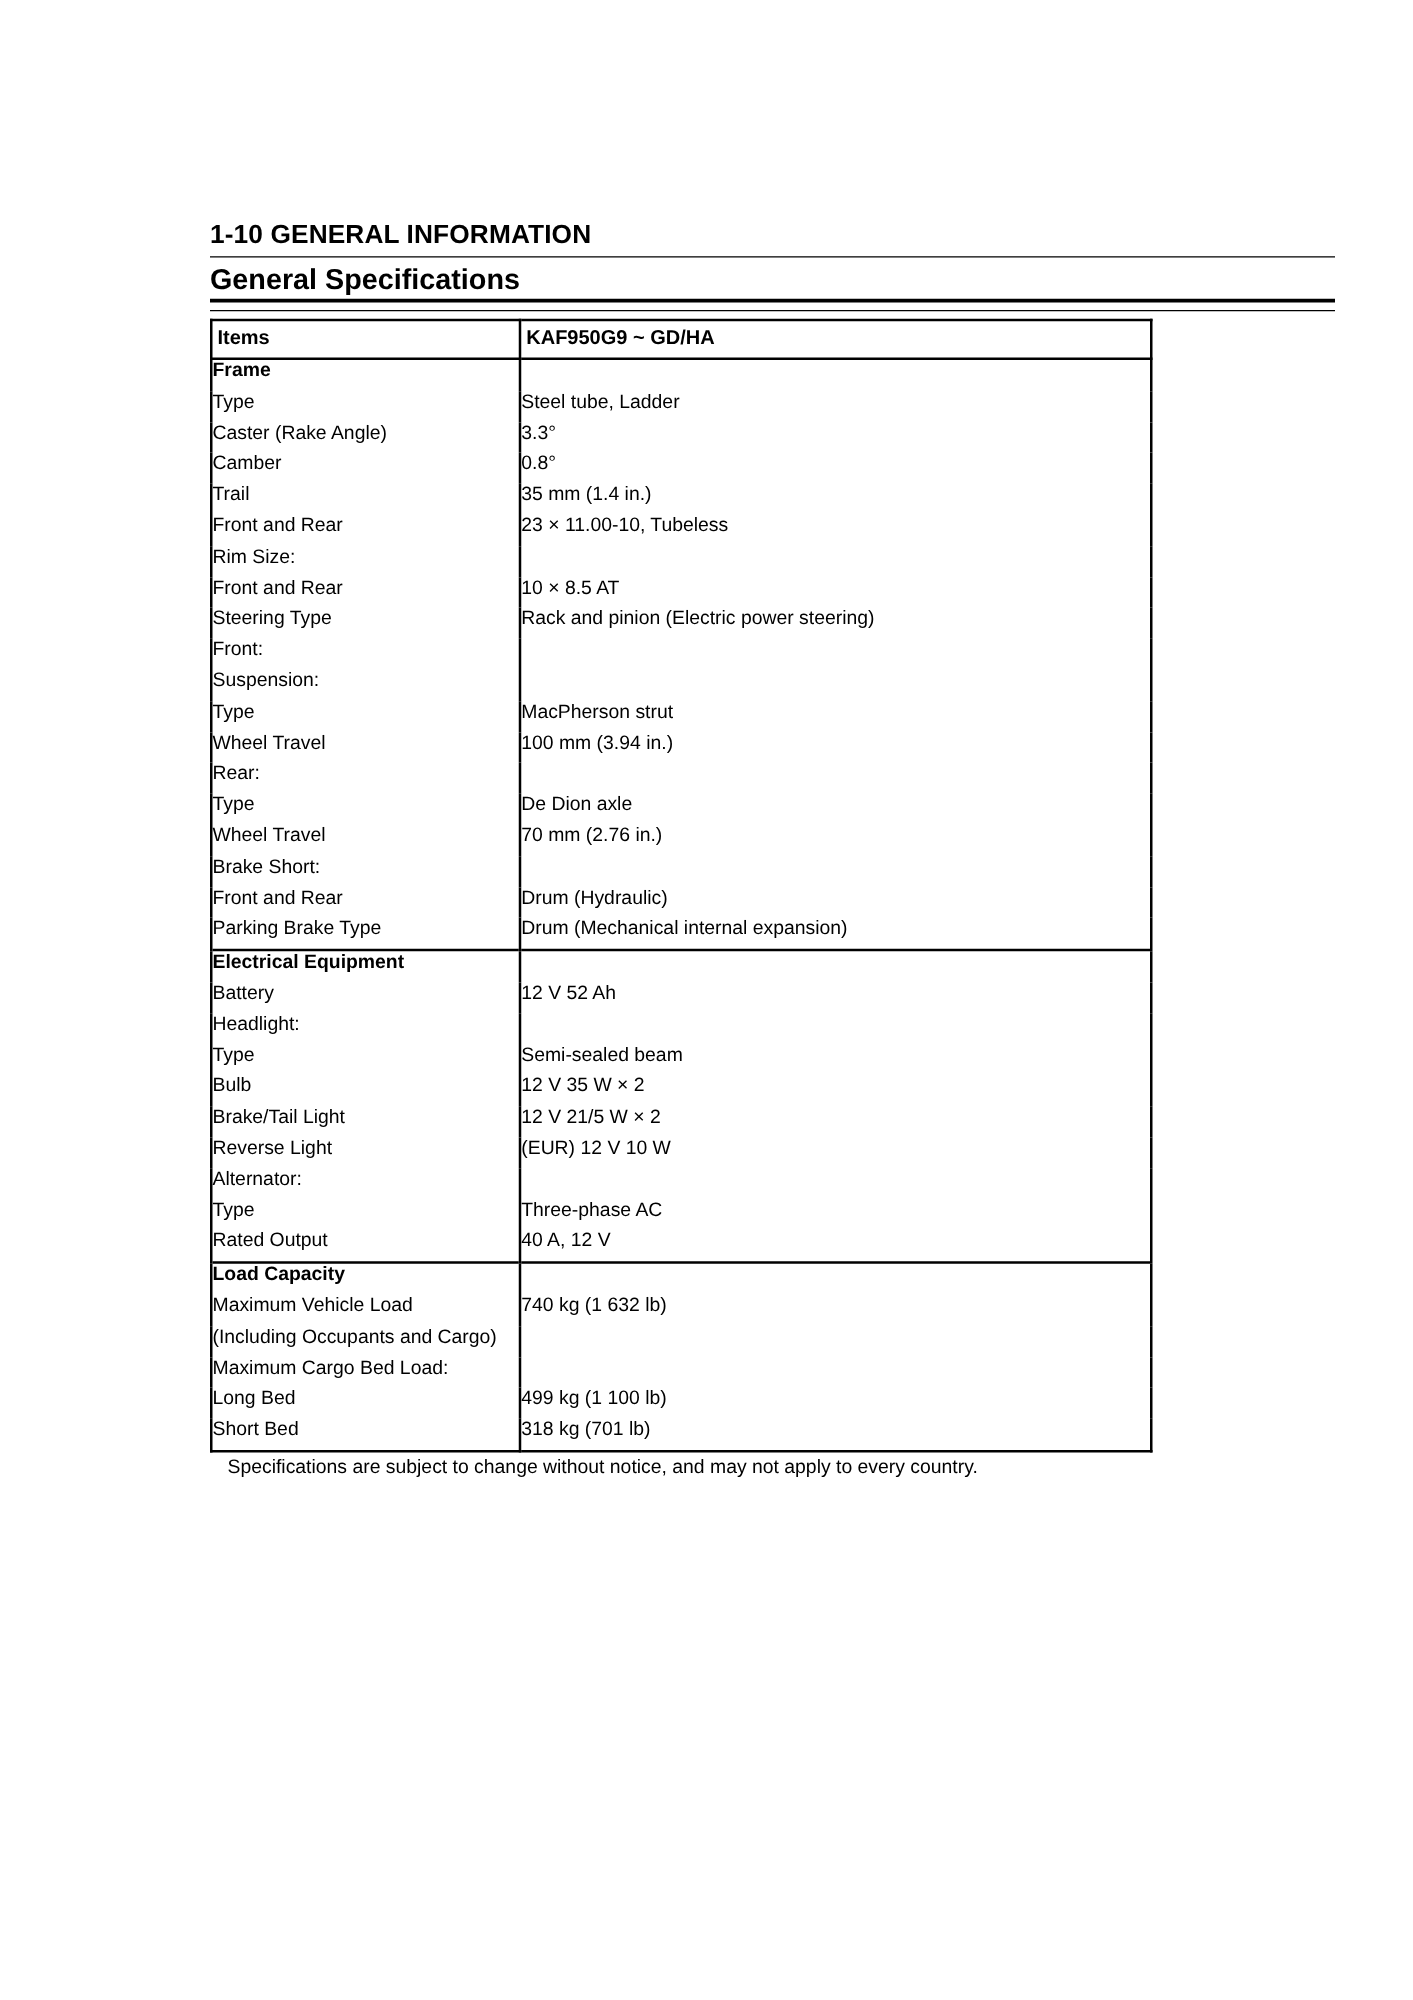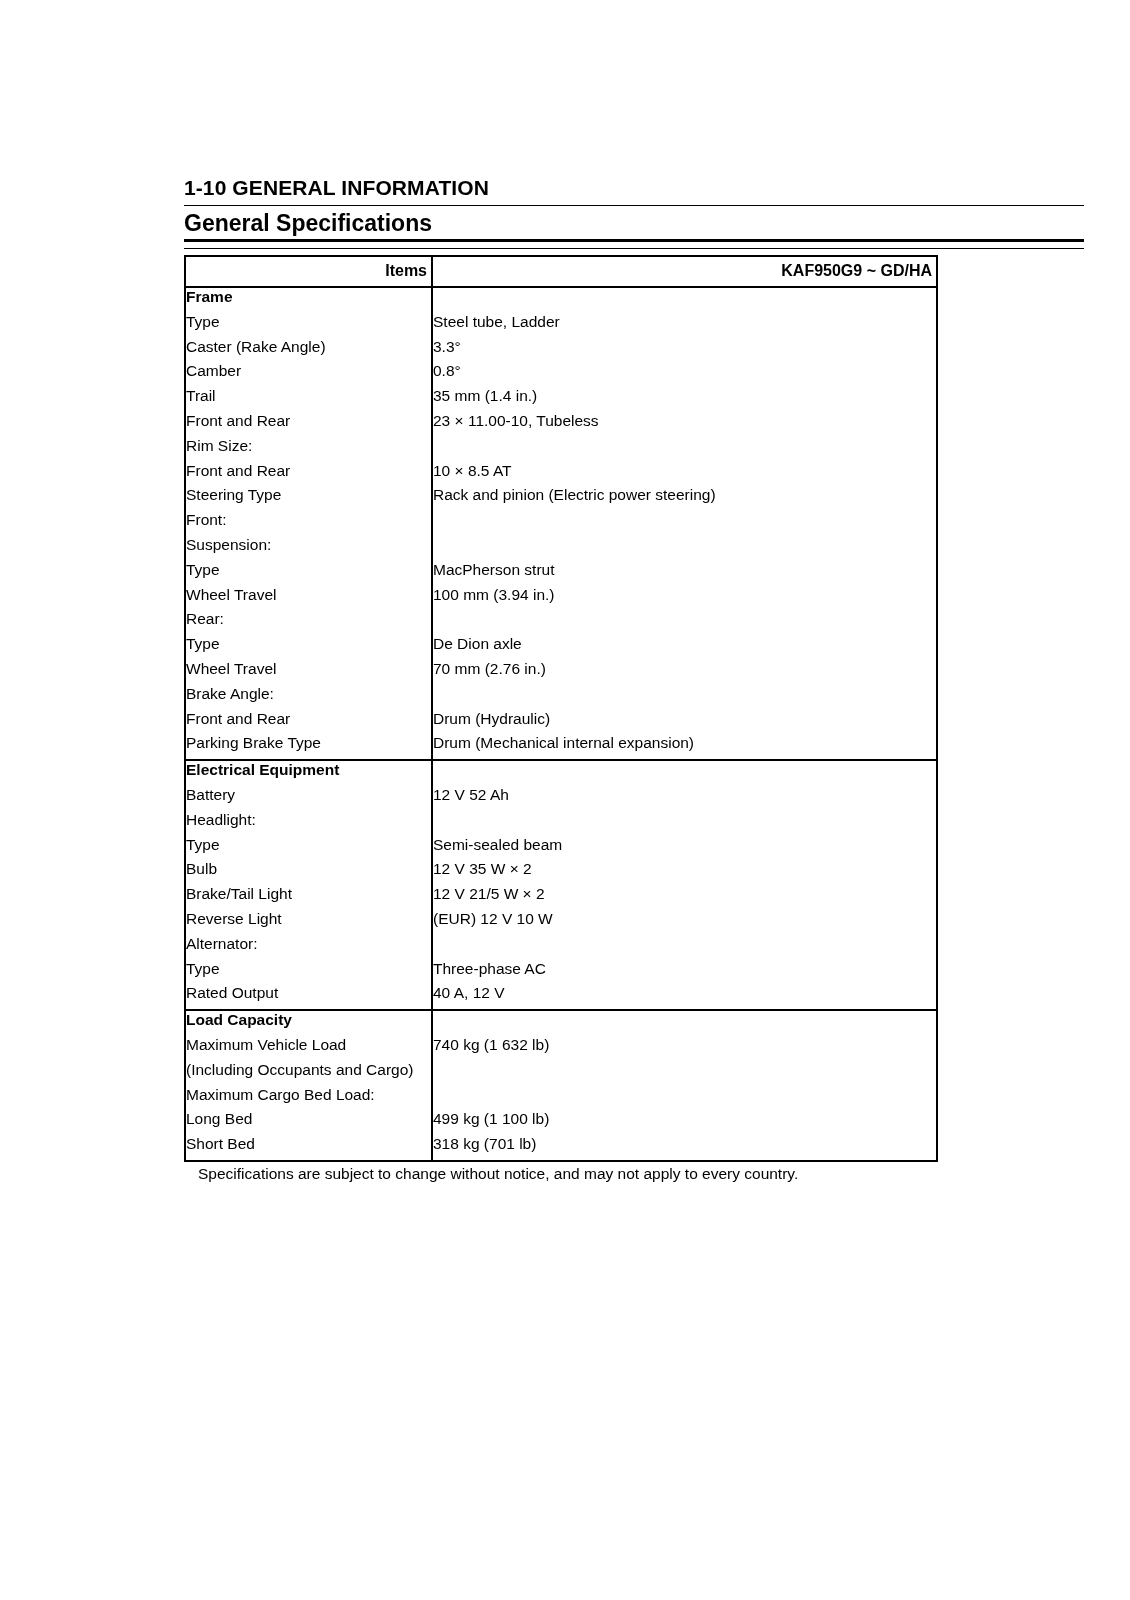--- a/index.html
+++ b/index.html
@@ -18,21 +18,21 @@
 
   .page {
     position: relative;
     width: 1130px;
     height: 1600px;
     box-sizing: border-box;
   }
 
   .content {
     position: absolute;
-    left: 184px;
+    left: 168px;
     top: 175px;
     width: 900px;
   }
 
   
   .page-heading {
     font-size: 21px;
     font-weight: bold;
     letter-spacing: 0.1px;
     line-height: 26px;
@@ -73,21 +73,21 @@
     line-height: 18px;
     vertical-align: top;
     padding: 0;
   }
 
   
   tr.head th {
     border-top: 2px solid #000;
     border-bottom: 2px solid #000;
     font-weight: bold;
-    text-align: right;
+    text-align: left;
     font-size: 16px;
     padding: 5px 4px 6px 4px;
   }
 
   
   td.item, td.val {
     height: 24.8px;
     padding: 3px 6px 3px 6px;
     white-space: nowrap;
     overflow: visible;
@@ -203,21 +203,21 @@
           </tr>
           <tr>
             <td class="item lvl3">Type</td>
             <td class="val">De Dion axle</td>
           </tr>
           <tr>
             <td class="item lvl3">Wheel Travel</td>
             <td class="val">70 mm (2.76 in.)</td>
           </tr>
           <tr>
-            <td class="item lvl1">Brake Angle:</td>
+            <td class="item lvl1">Brake Short:</td>
             <td class="val"></td>
           </tr>
           <tr>
             <td class="item lvl2">Front and Rear</td>
             <td class="val">Drum (Hydraulic)</td>
           </tr>
           <tr>
             <td class="item lvl1">Parking Brake Type</td>
             <td class="val">Drum (Mechanical internal expansion)</td>
           </tr>

